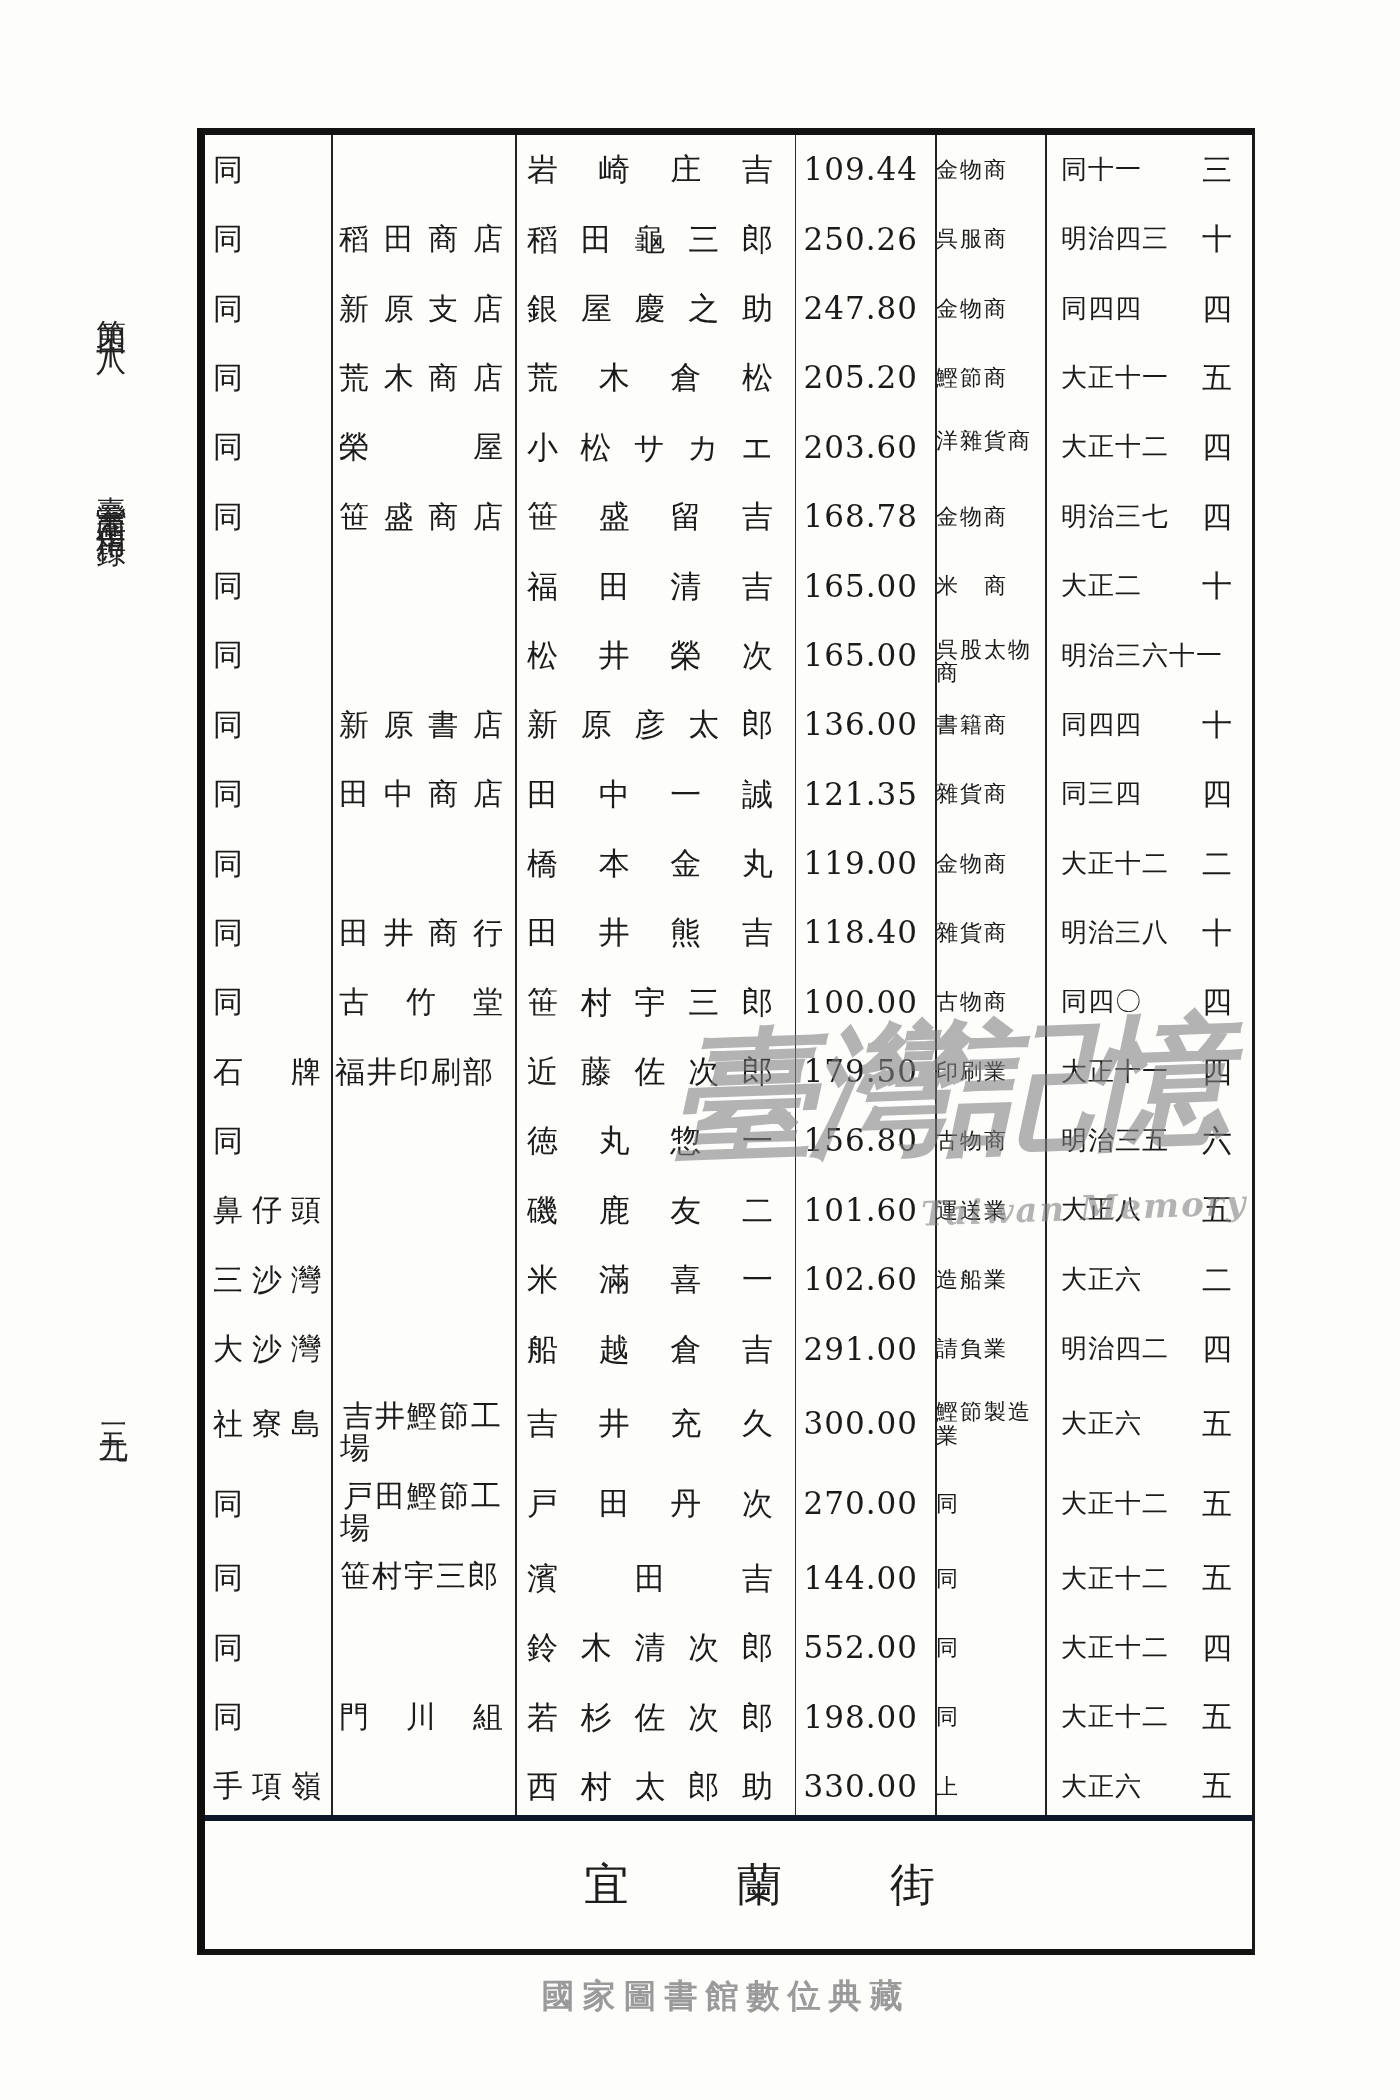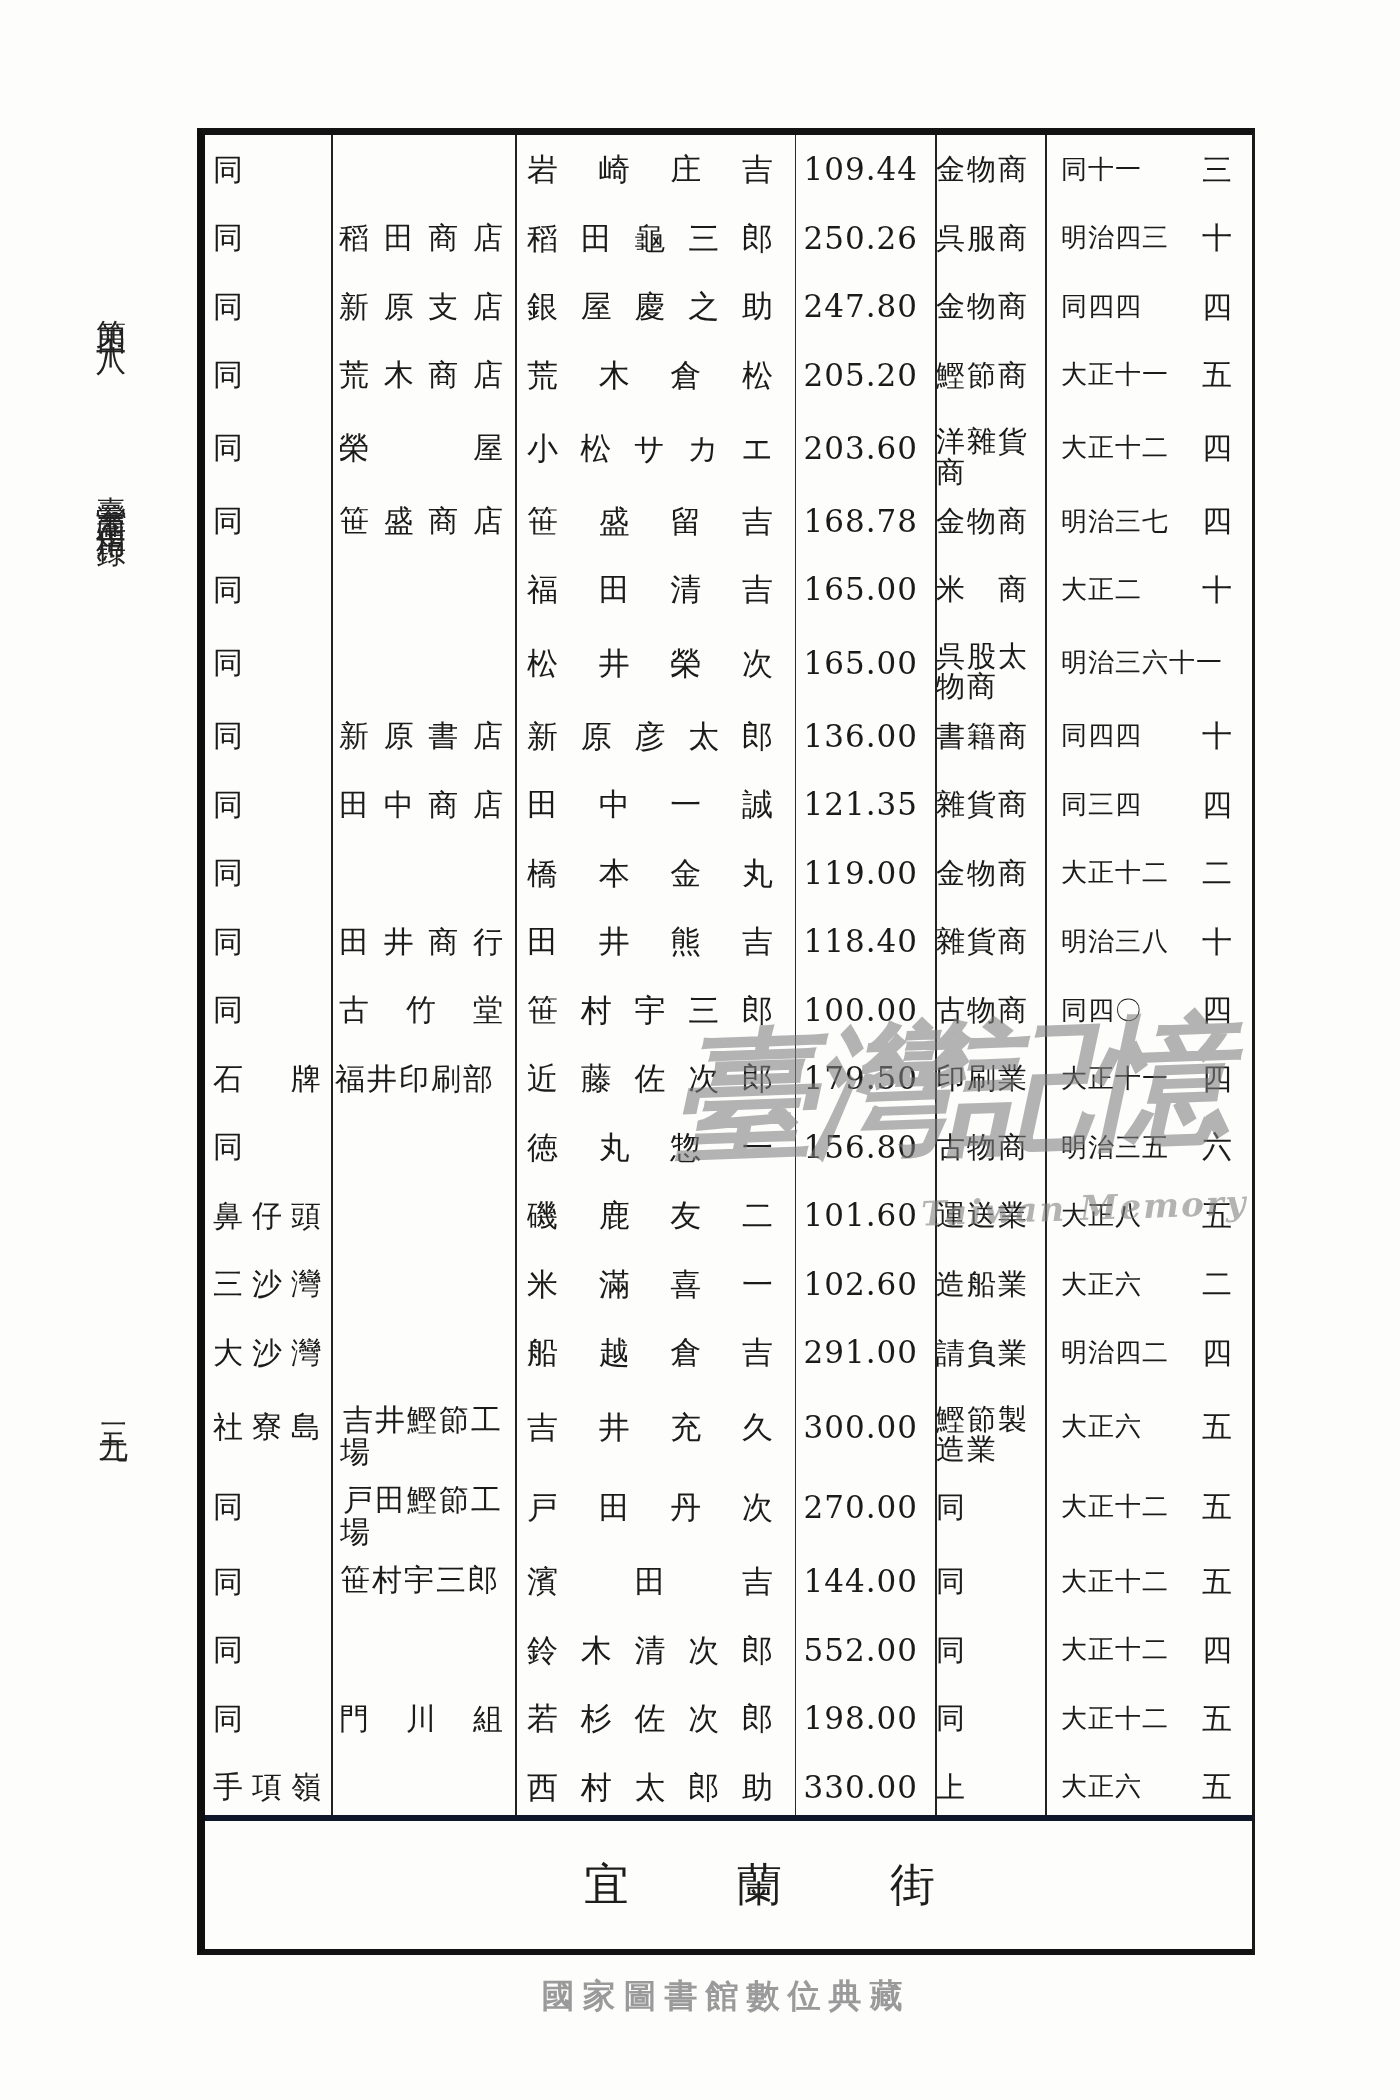--- a/index.html
+++ b/index.html
@@ -42,21 +42,21 @@
     width:184px;padding:0 12px 0 8px;font-size:30px;
     text-align:justify;text-align-last:justify;text-justify:inter-character;
   }
   .c-store.compact{text-align:left;text-align-last:left;letter-spacing:2px;padding-left:4px;}
   .c-store.wrapline{text-align:right;text-align-last:left;letter-spacing:2px;padding-left:9px;}
   .c-person{
     width:280px;padding:0 22px 0 12px;font-size:31px;
     text-align:justify;text-align-last:justify;text-justify:inter-character;
   }
   .c-amount{width:132px;padding-right:9px;font-size:31px;text-align:right;letter-spacing:1px;}
-  .c-type{width:110px;padding-left:9px;font-size:29px;letter-spacing:2px;}
+  .c-type{width:110px;padding-left:9px;font-size:22px;letter-spacing:2px;}
   .c-era{width:131px;padding-left:24px;font-size:26px;letter-spacing:1px;white-space:nowrap;overflow:visible;}
   .c-month{width:76px;padding-right:12px;font-size:30px;text-align:right;}
   .drop{align-self:flex-start;margin-top:17px;}
 
   
   .street-band{
     position:absolute;left:0;right:0;bottom:0;height:128px;
     border-top:6px solid #0f172a;display:flex;align-items:center;justify-content:center;
   }
   .street-label{font-size:45px;letter-spacing:108px;margin-left:170px;white-space:nowrap;color:#1d1d1d;}

